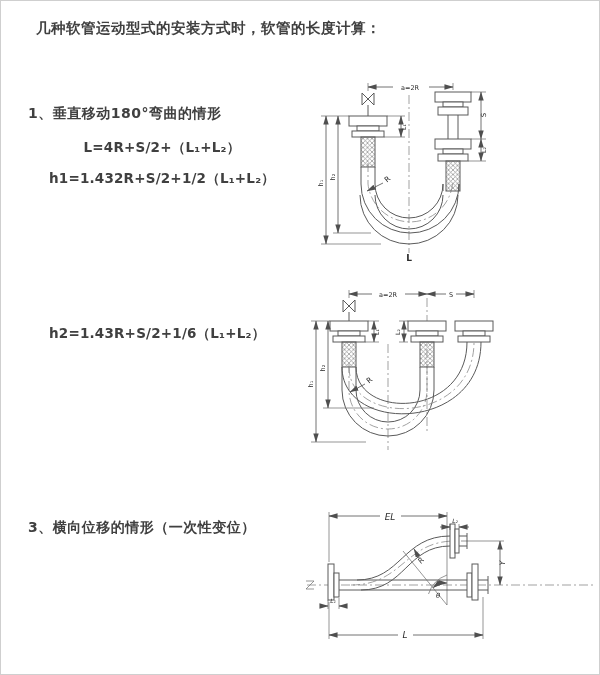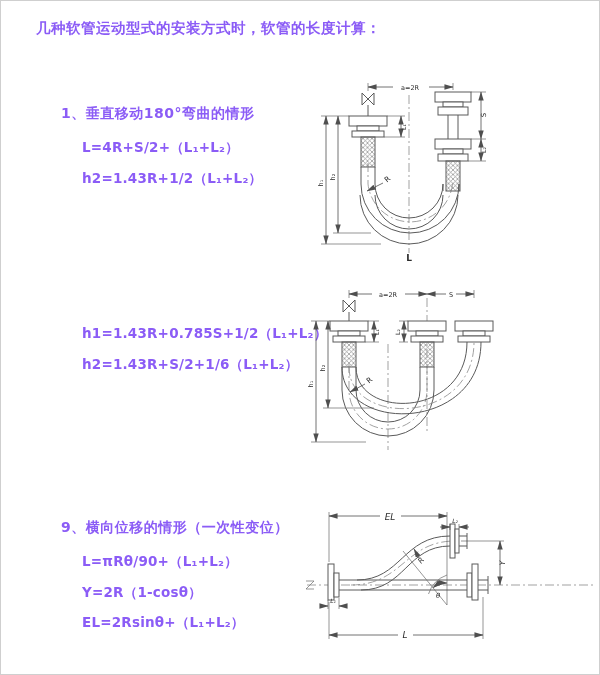--- a/index.html
+++ b/index.html
@@ -1,27 +1,27 @@
 <!DOCTYPE html>
 <html><head>
 <meta charset="utf-8">
 <style>
   html,body{margin:0;padding:0;background:#e9e9e9;}
   .page{
     position:relative;width:600px;height:675px;background:#ffffff;
     border:1px solid #cfcfcf;box-sizing:border-box;overflow:hidden;
-    font-family:"DejaVu Sans","Liberation Sans",sans-serif;color:#8b5cf6;
+    font-family:"DejaVu Sans","Liberation Sans",sans-serif;color:#404040;
   }
   .doc-title{
     position:absolute;left:35px;top:18px;font-size:14.5px;font-weight:bold;
     letter-spacing:.5px;white-space:nowrap;
   }
-  .section{position:absolute;left:60px;}
+  .section{position:absolute;left:27px;}
   .section .heading{font-size:14px;font-weight:bold;letter-spacing:.5px;white-space:nowrap;}
-  .section .formulas{margin:9px 0 0 21px;}
+  .section .formulas{margin:9px 0 0 21px;text-align:center;}
   .section .formulas .formula{
     font-size:13.5px;font-weight:600;line-height:30.5px;white-space:nowrap;letter-spacing:.2px;
   }
   #sec1{top:104px}
   #sec2{top:308px}
   #sec3{top:518px}
   .diagram{position:absolute;}
   #dg1{left:308px;top:70px;width:250px;height:194px;}
   #dg2{left:303px;top:281px;width:262px;height:174px;}
   #dg3{left:300px;top:501px;width:300px;height:147px;font-style:italic;}
@@ -51,38 +51,32 @@
       <marker id="arr" viewBox="0 0 10 6" refX="9.5" refY="3" markerWidth="9" markerHeight="5.4" markerUnits="userSpaceOnUse" orient="auto-start-reverse">
         <path d="M0 0 L10 3 L0 6 Z" fill="#4f4f4f"></path>
       </marker>
     </defs>
   </svg>
 
   <div class="section" id="sec1">
     <div class="heading">1、垂直移动180°弯曲的情形</div>
     <div class="formulas">
       <div class="formula">L=4R+S/2+（L₁+L₂）</div>
-      <div class="formula">h2=1.43R+1/2（L₁+L₂）</div>
+      <div class="formula">h1=1.432R+S/2+1/2（L₁+L₂）</div>
     </div>
   </div>
 
   <div class="section" id="sec2">
     <div class="formulas">
-      <div class="formula">h1=1.43R+0.785S+1/2（L₁+L₂）</div>
       <div class="formula">h2=1.43R+S/2+1/6（L₁+L₂）</div>
     </div>
   </div>
 
   <div class="section" id="sec3">
-    <div class="heading">9、横向位移的情形（一次性变位）</div>
-    <div class="formulas">
-      <div class="formula">L=πRθ/90+（L₁+L₂）</div>
-      <div class="formula">Y=2R（1-cosθ）</div>
-      <div class="formula">EL=2Rsinθ+（L₁+L₂）</div>
-    </div>
+    <div class="heading">3、横向位移的情形（一次性变位）</div>
   </div>
 
   <div class="diagram" id="dg1">
     <svg viewBox="0 0 250 194">
       <g>
         <line class="cl" x1="100" y1="24" x2="100" y2="182"></line>
       </g>
       <g>
         <polygon class="ln" points="53,22 53,34 59,28"></polygon>
         <polygon class="ln" points="65,22 65,34 59,28"></polygon>

